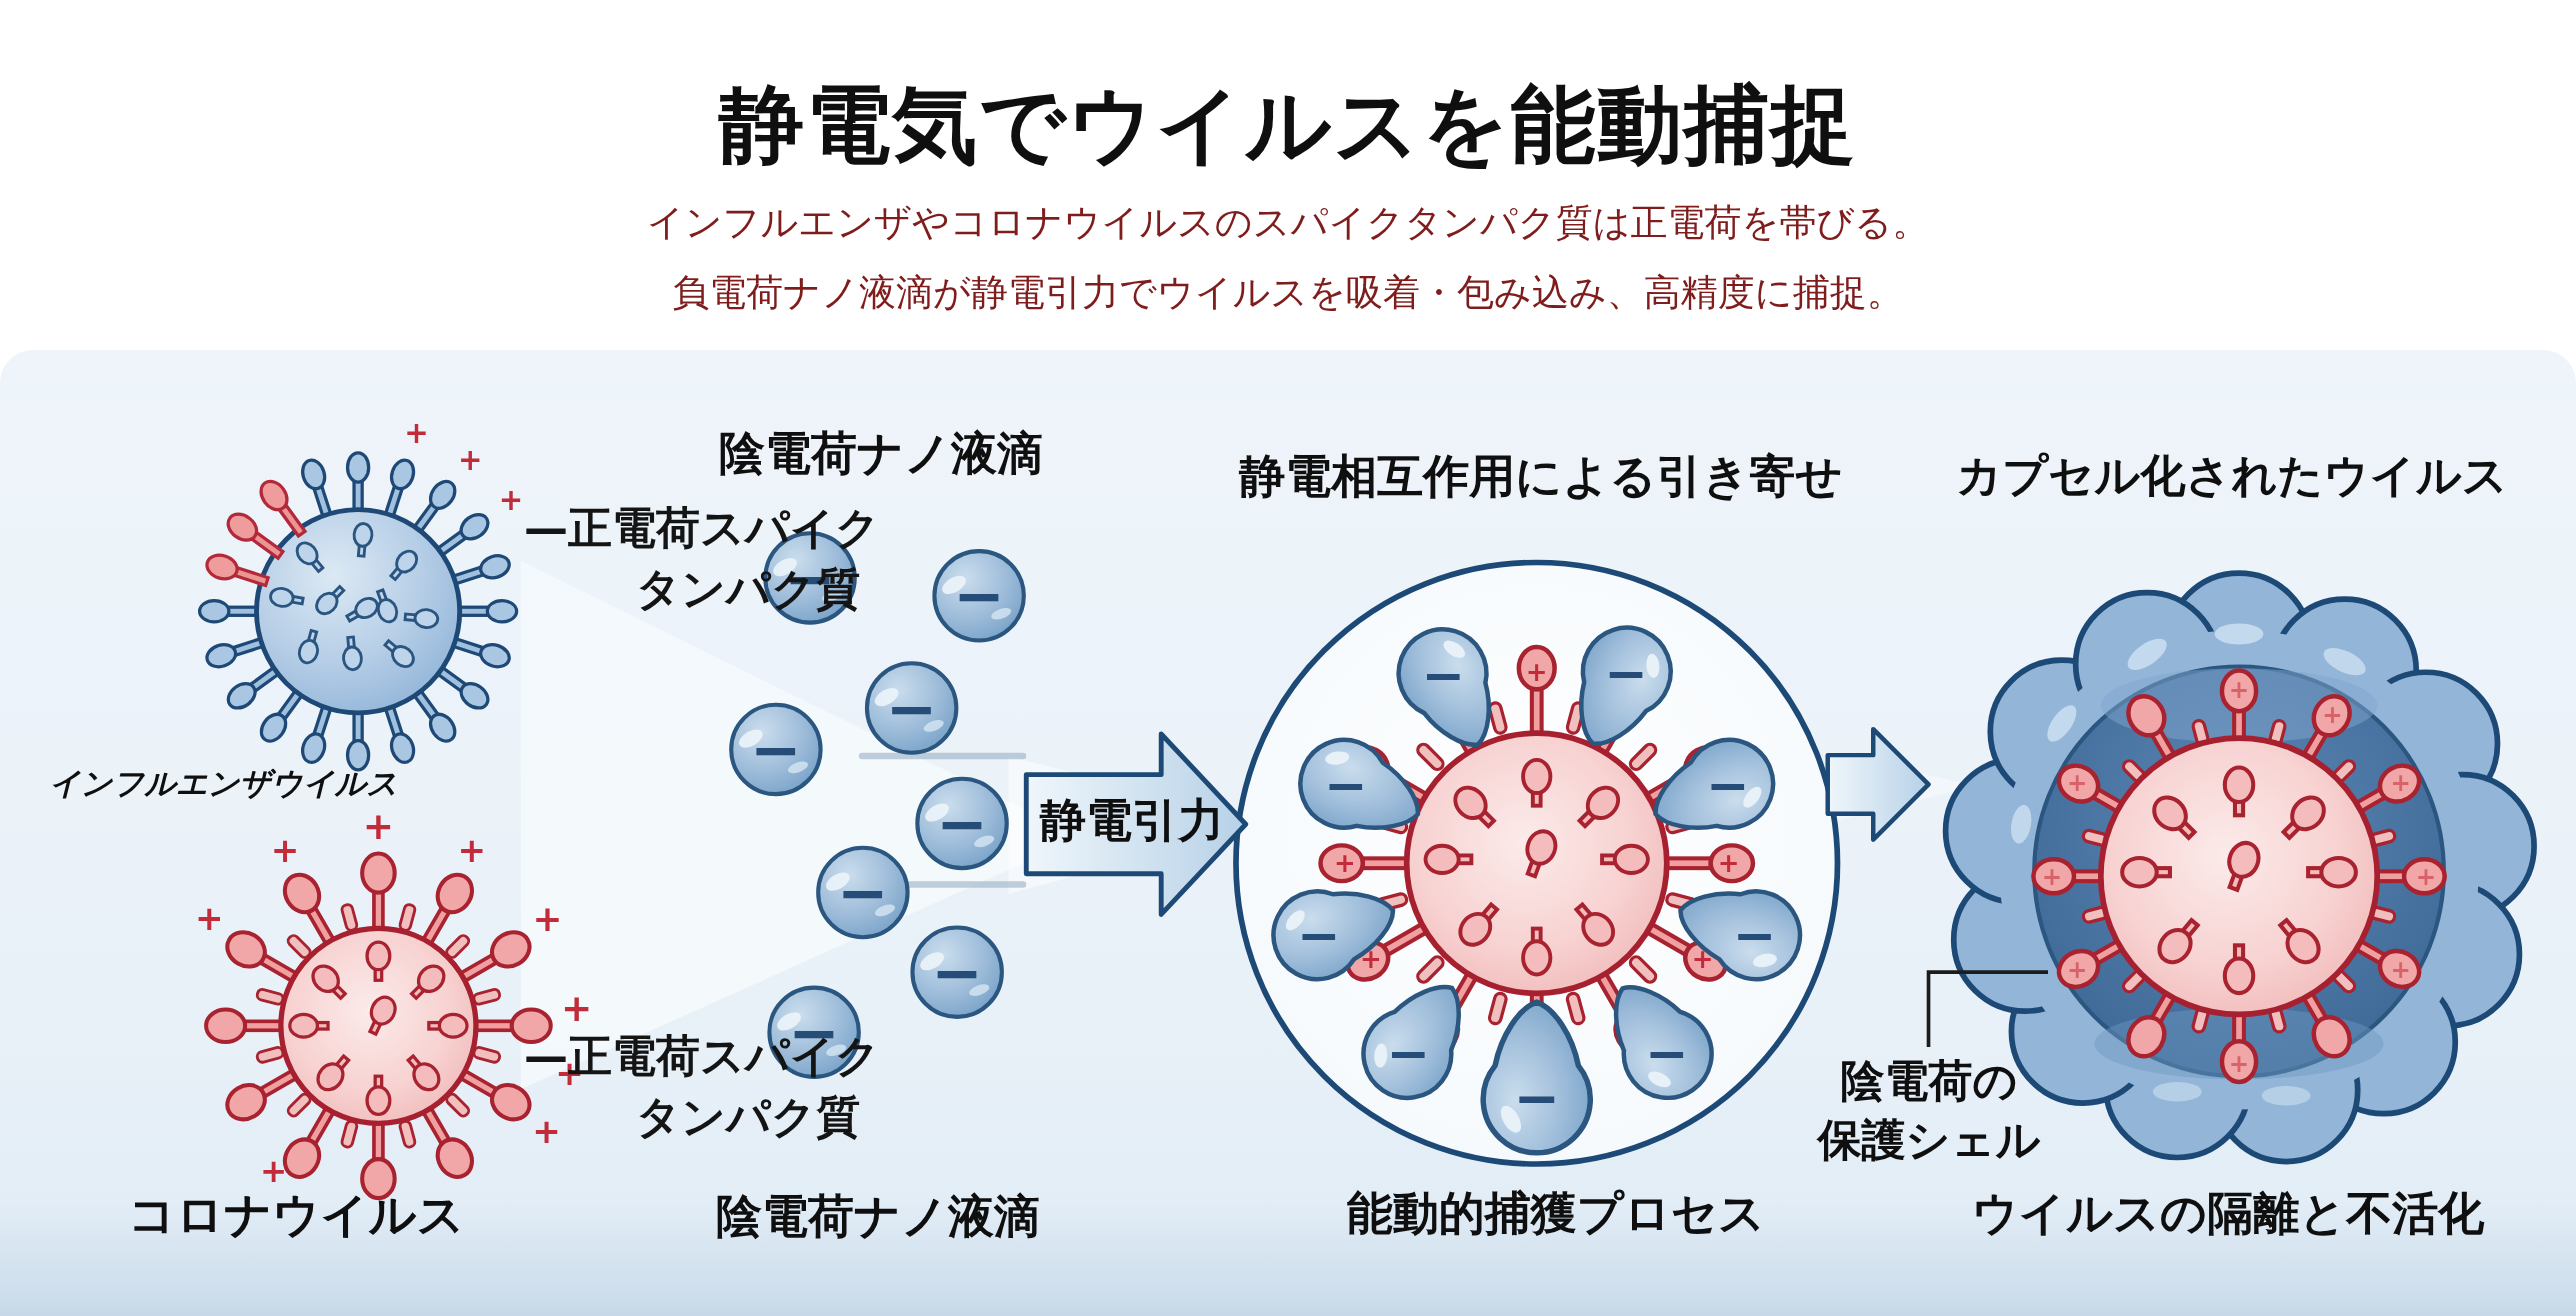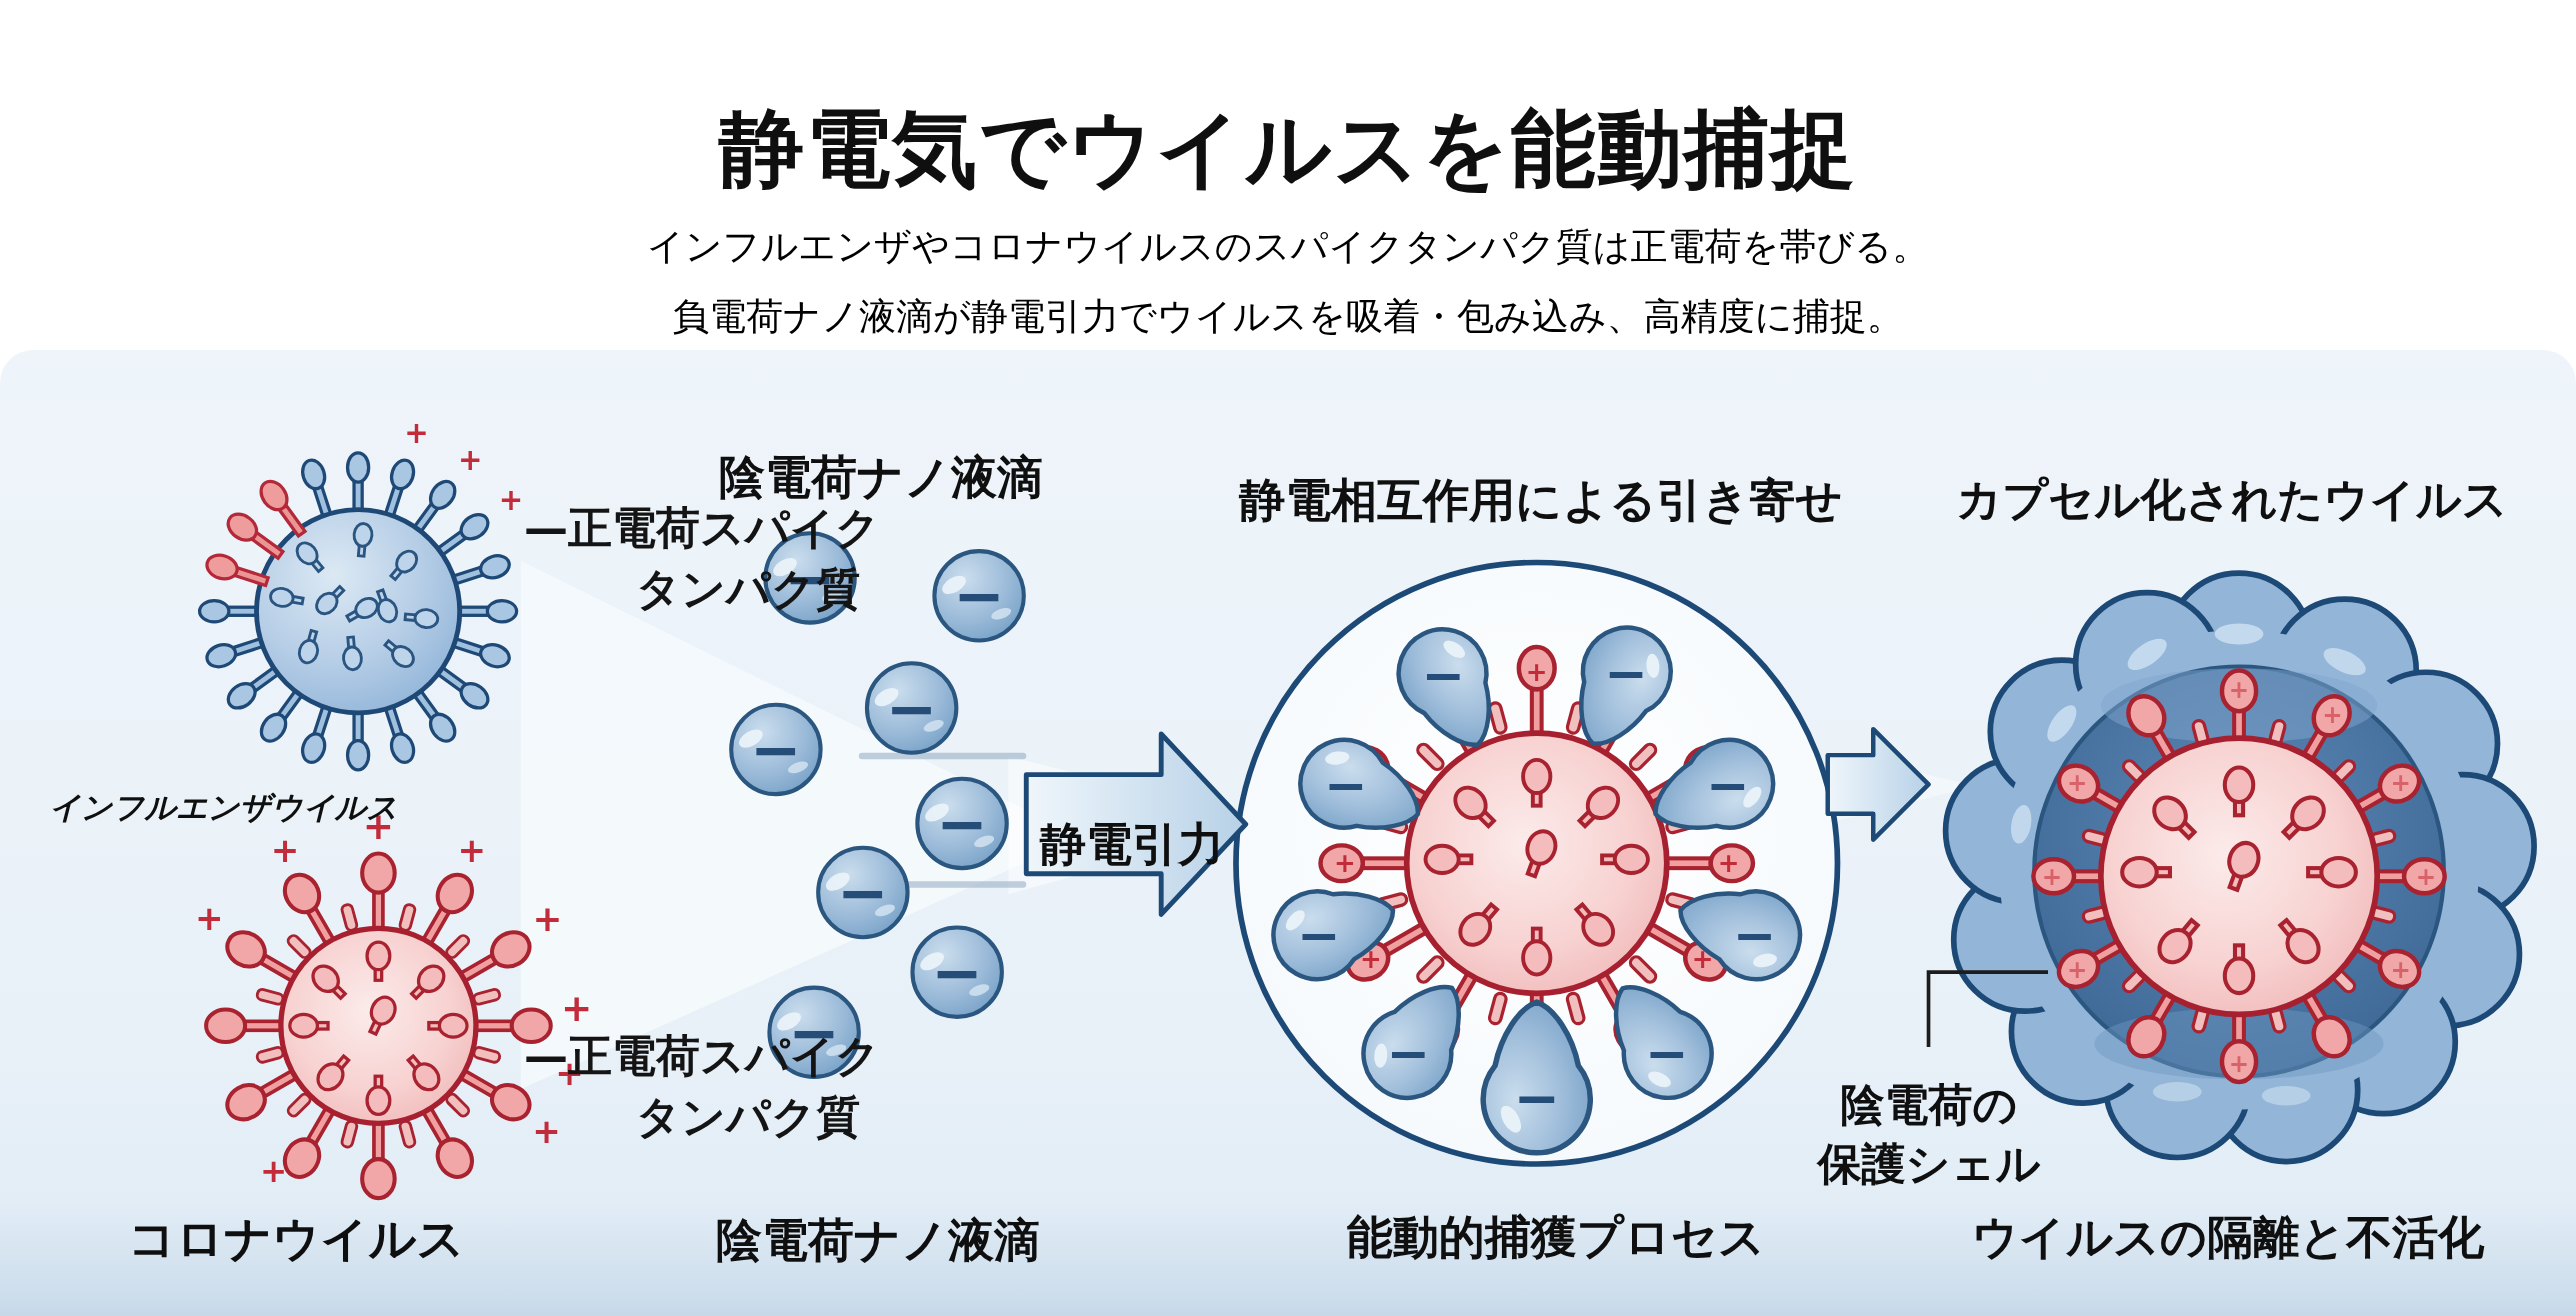--- a/index.html
+++ b/index.html
@@ -6,24 +6,24 @@
   #stage{
     position:relative; width:2576px; height:1316px; overflow:hidden;
     font-family:"DejaVu Sans","Liberation Sans",sans-serif; background:#ffffff;
   }
   #panel-bg{
     position:absolute; left:0; top:350px; width:2576px; height:967px;
     border-radius:33px 33px 0 0;
     background:linear-gradient(180deg,#eef4fa 0%,#e9f1f8 70%,#e2edf6 88%,#cfdfed 97%,#c6d8e8 100%);
   }
   svg{position:absolute; left:0; top:0; font-family:"DejaVu Sans","Liberation Sans",sans-serif;}
-  .label{position:absolute; font-weight:900; color:#0f0f0f; white-space:nowrap; z-index:5;margin-top:24px;}
+  .label{position:absolute; font-weight:900; color:#0f0f0f; white-space:nowrap; z-index:5;}
   .ctr{transform:translateX(-50%);}
   .title{font-size:85px; letter-spacing:1.6px;}
-  .subtitle{font-size:37px; font-weight:500; color:#000000;}
+  .subtitle{font-size:37px; font-weight:500; color:#7f1d1d;}
   .sec-head{font-size:46px;}
   .sec-foot{font-size:46px;}
   .callout{position:absolute; z-index:5; color:#141414; font-weight:700; font-size:44px; line-height:1.38; white-space:nowrap;}
   .callout .l2{margin-left:112px;}
   .shell-line{font-size:44px;}
   .arrow-word{font-size:46px;}
   text.minus{fill:#254d78; font-weight:700;}
   text.plus{fill:#c22b3a; font-weight:700;}
 </style>
 </head>

